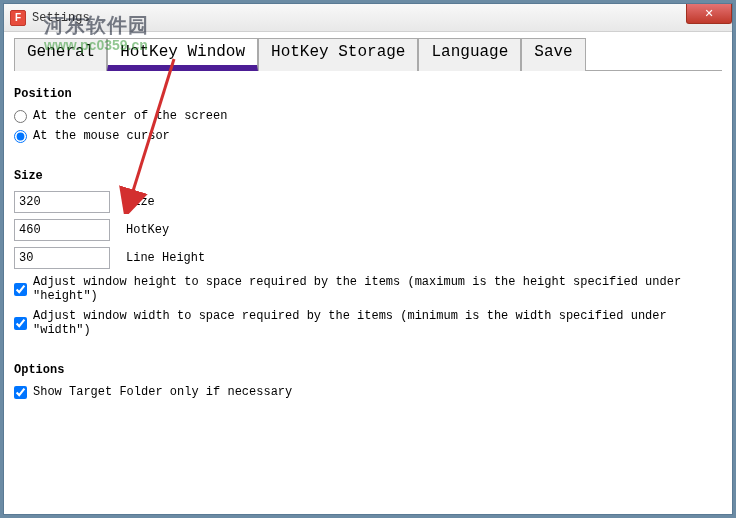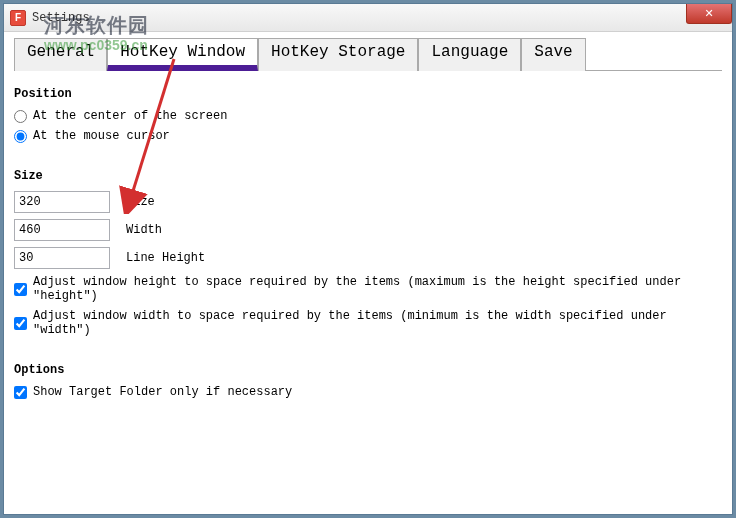--- a/index.html
+++ b/index.html
@@ -193,21 +193,21 @@
 
     <div class="space"></div>
 
     <div class="section-title">Size</div>
     <div class="size-row">
       <input class="size-input" value="320" style="">
       <span class="size-label">Size</span>
     </div>
     <div class="size-row">
       <input class="size-input" value="460" style="">
-      <span class="size-label">Width</span>
+      <span class="size-label">HotKey</span>
     </div>
     <div class="size-row">
       <input class="size-input" value="30" style="">
       <span class="size-label">Line Height</span>
     </div>
 
     <label class="check-row">
       <input type="checkbox" checked="" style="">
       <span>Adjust window height to space required by the items (maximum is the height specified under "height")</span>
     </label>

